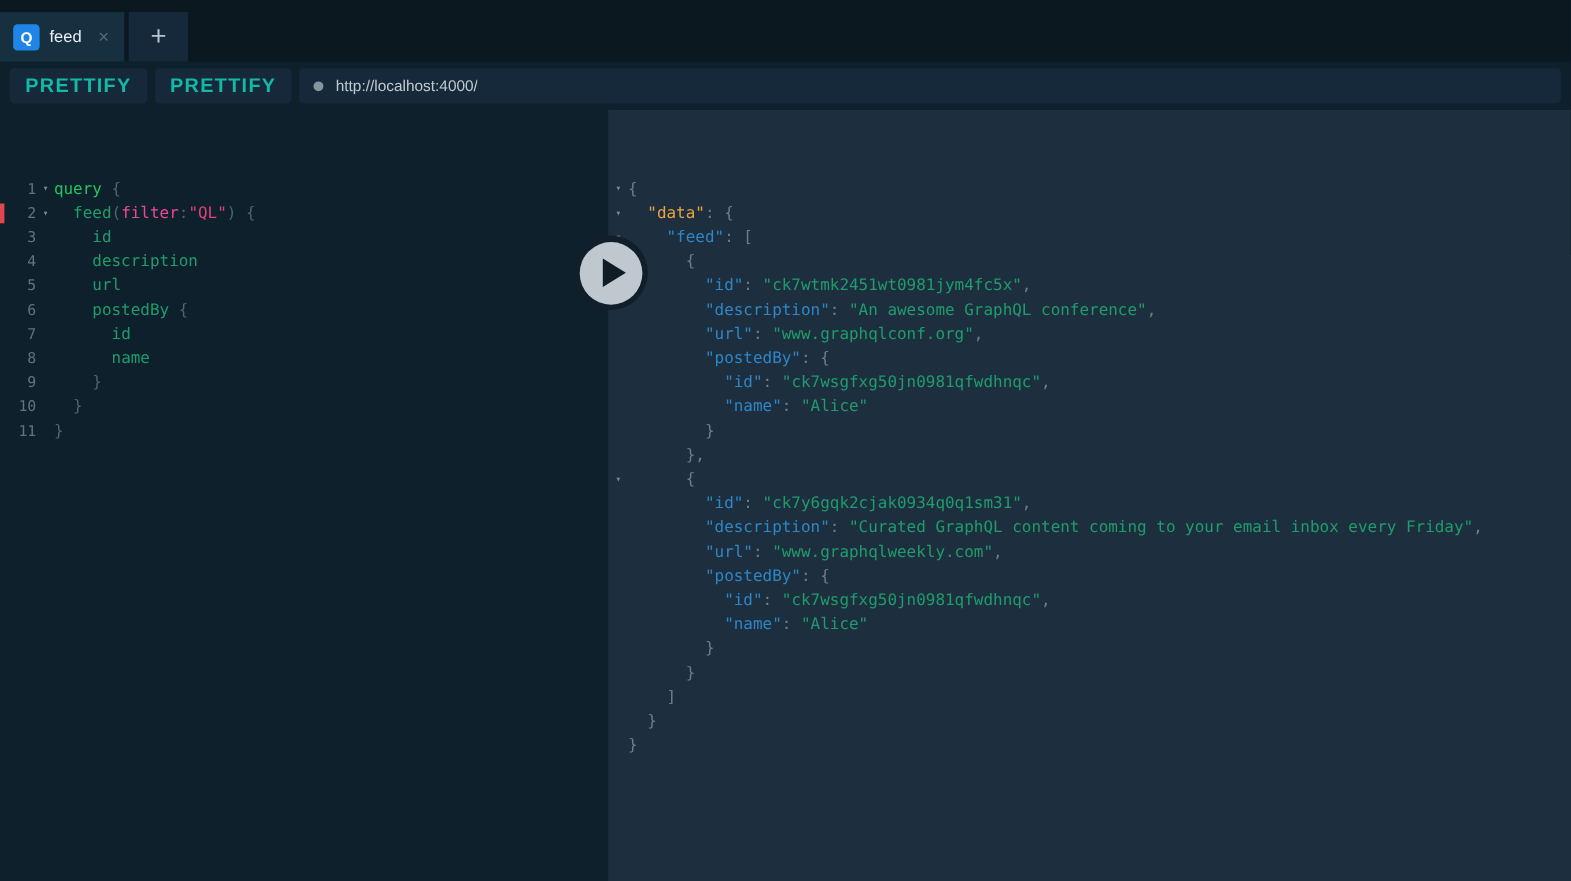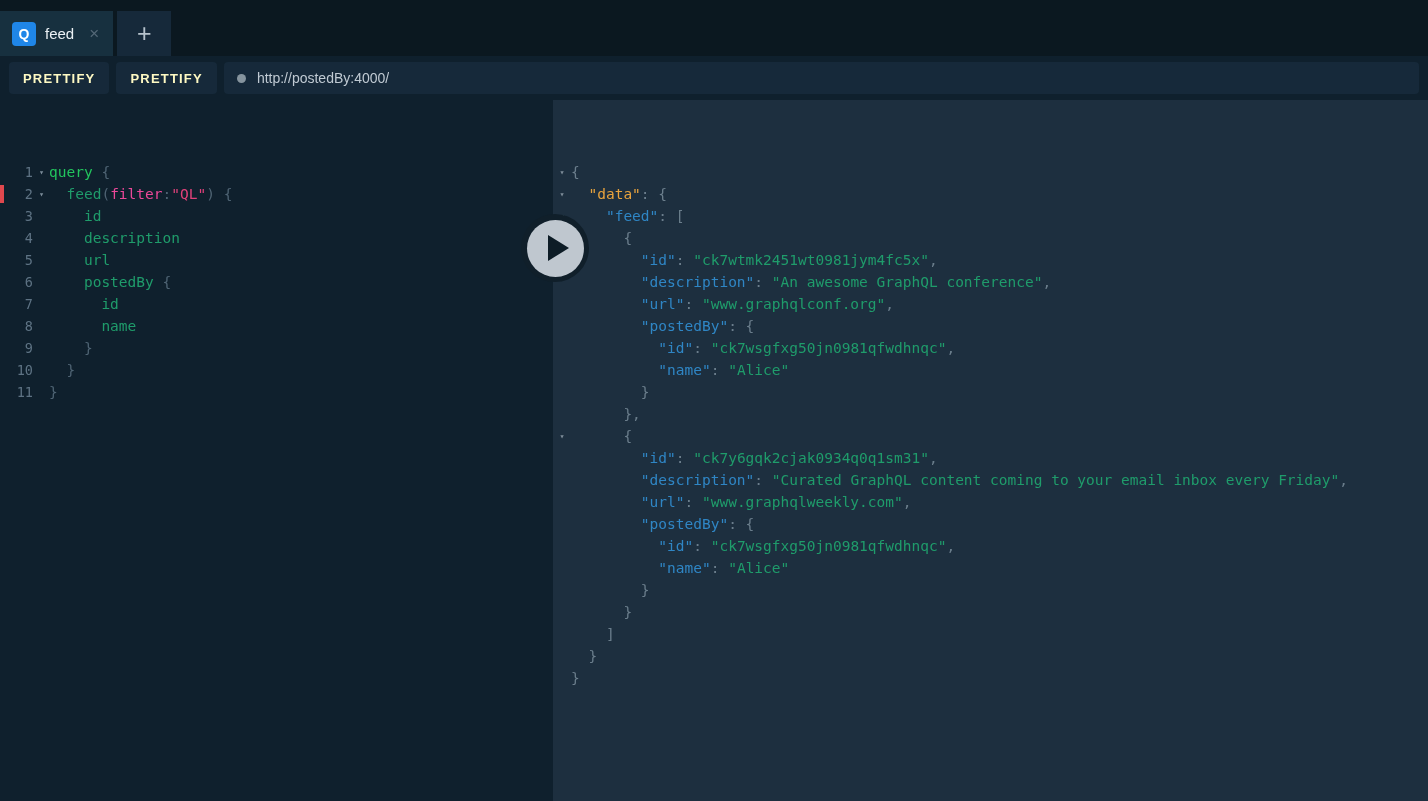--- a/index.html
+++ b/index.html
@@ -92,22 +92,22 @@
     display: flex;
     align-items: center;
     gap: 7px;
     padding: 0 9px;
   }
   .tb-btn {
     height: 32px;
     padding: 0 14px;
     background: #16293a;
     border-radius: 4px;
-    color: #fef9c3;
-    font-size: 13px;
+    color: #14b8a6;
+    font-size: 18px;
     letter-spacing: 1.2px;
     display: flex;
     align-items: center;
     cursor: pointer;
     font-family: "Liberation Sans", sans-serif;
     font-weight: 600;
   }
   .url-bar {
     height: 32px;
     flex: 1 1 auto;
@@ -292,21 +292,21 @@
       <span class="tab-close">×</span>
     </div>
     <div class="tab-add">+</div>
   </div>
 
   <div class="toolbar">
     <div class="tb-btn">PRETTIFY</div>
     <div class="tb-btn">PRETTIFY</div>
     <div class="url-bar">
       <span class="url-dot"></span>
-      <span class="url-text" title="Enter endpoint URL">http://postedBy:4000/</span>
+      <span class="url-text" title="Enter endpoint URL">http://localhost:4000/</span>
     </div>
   </div>
 
   <div class="panes">
 
     <div class="editor-pane code">
       <div id="editor-lines"><div class="eline"><div class="gutter">1</div><div class="fold">▾</div><div class="etext"><span class="t-kw">query</span><span class="t-punc"> </span><span class="t-punc">{</span></div></div><div class="eline"><div class="cursor-mark"></div><div class="gutter">2</div><div class="fold">▾</div><div class="etext"><span class="t-punc">  </span><span class="t-field">feed</span><span class="t-punc">(</span><span class="t-arg">filter</span><span class="t-punc">:</span><span class="t-str">"QL"</span><span class="t-punc">)</span><span class="t-punc"> {</span></div></div><div class="eline"><div class="gutter">3</div><div class="fold"></div><div class="etext"><span class="t-punc">    </span><span class="t-field">id</span></div></div><div class="eline"><div class="gutter">4</div><div class="fold"></div><div class="etext"><span class="t-punc">    </span><span class="t-field">description</span></div></div><div class="eline"><div class="gutter">5</div><div class="fold"></div><div class="etext"><span class="t-punc">    </span><span class="t-field">url</span></div></div><div class="eline"><div class="gutter">6</div><div class="fold"></div><div class="etext"><span class="t-punc">    </span><span class="t-field">postedBy</span><span class="t-punc"> {</span></div></div><div class="eline"><div class="gutter">7</div><div class="fold"></div><div class="etext"><span class="t-punc">      </span><span class="t-field">id</span></div></div><div class="eline"><div class="gutter">8</div><div class="fold"></div><div class="etext"><span class="t-punc">      </span><span class="t-field">name</span></div></div><div class="eline"><div class="gutter">9</div><div class="fold"></div><div class="etext"><span class="t-punc">    }</span></div></div><div class="eline"><div class="gutter">10</div><div class="fold"></div><div class="etext"><span class="t-punc">  }</span></div></div><div class="eline"><div class="gutter">11</div><div class="fold"></div><div class="etext"><span class="t-punc">}</span></div></div></div>
     </div>
 
     <div class="result-pane code">

